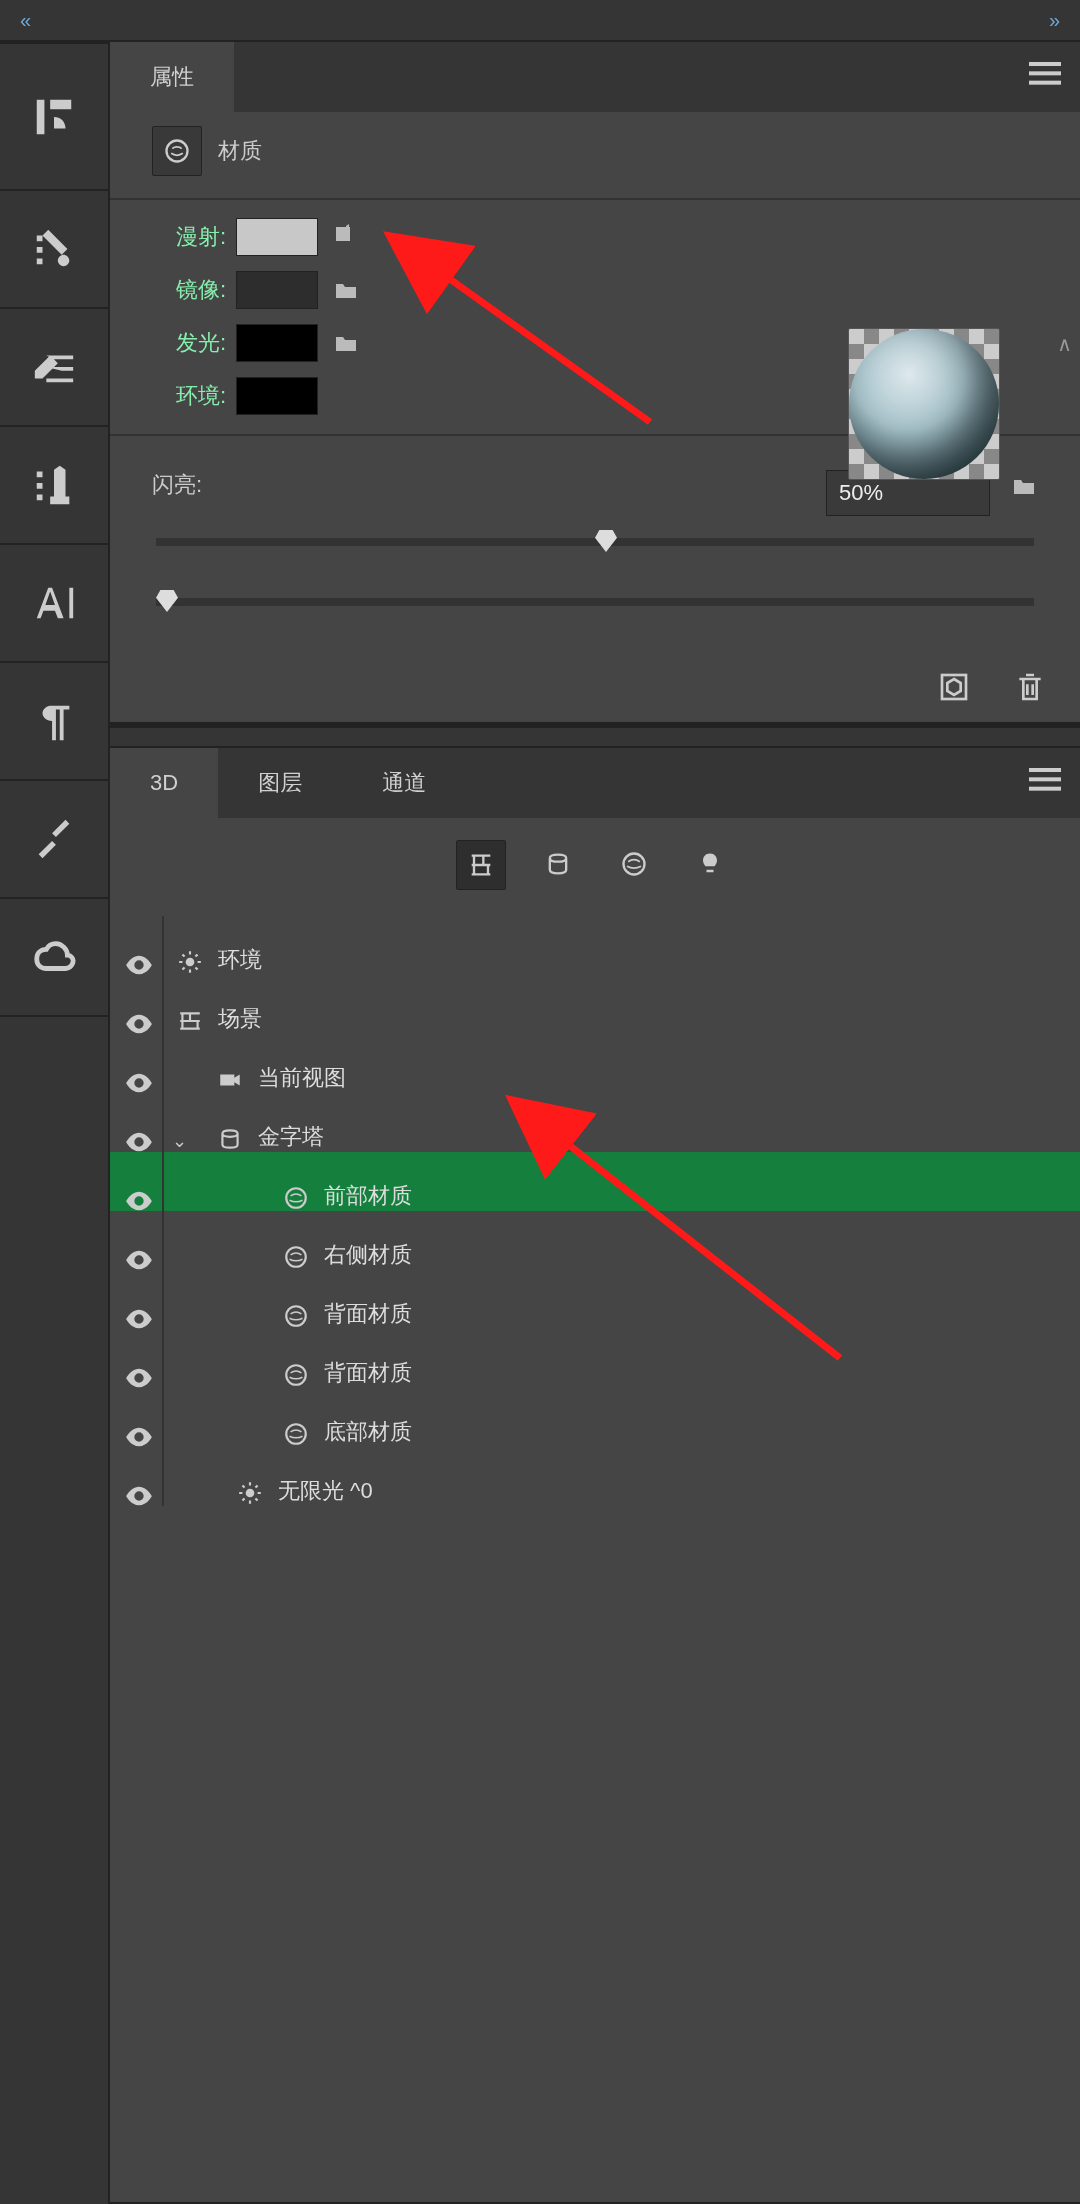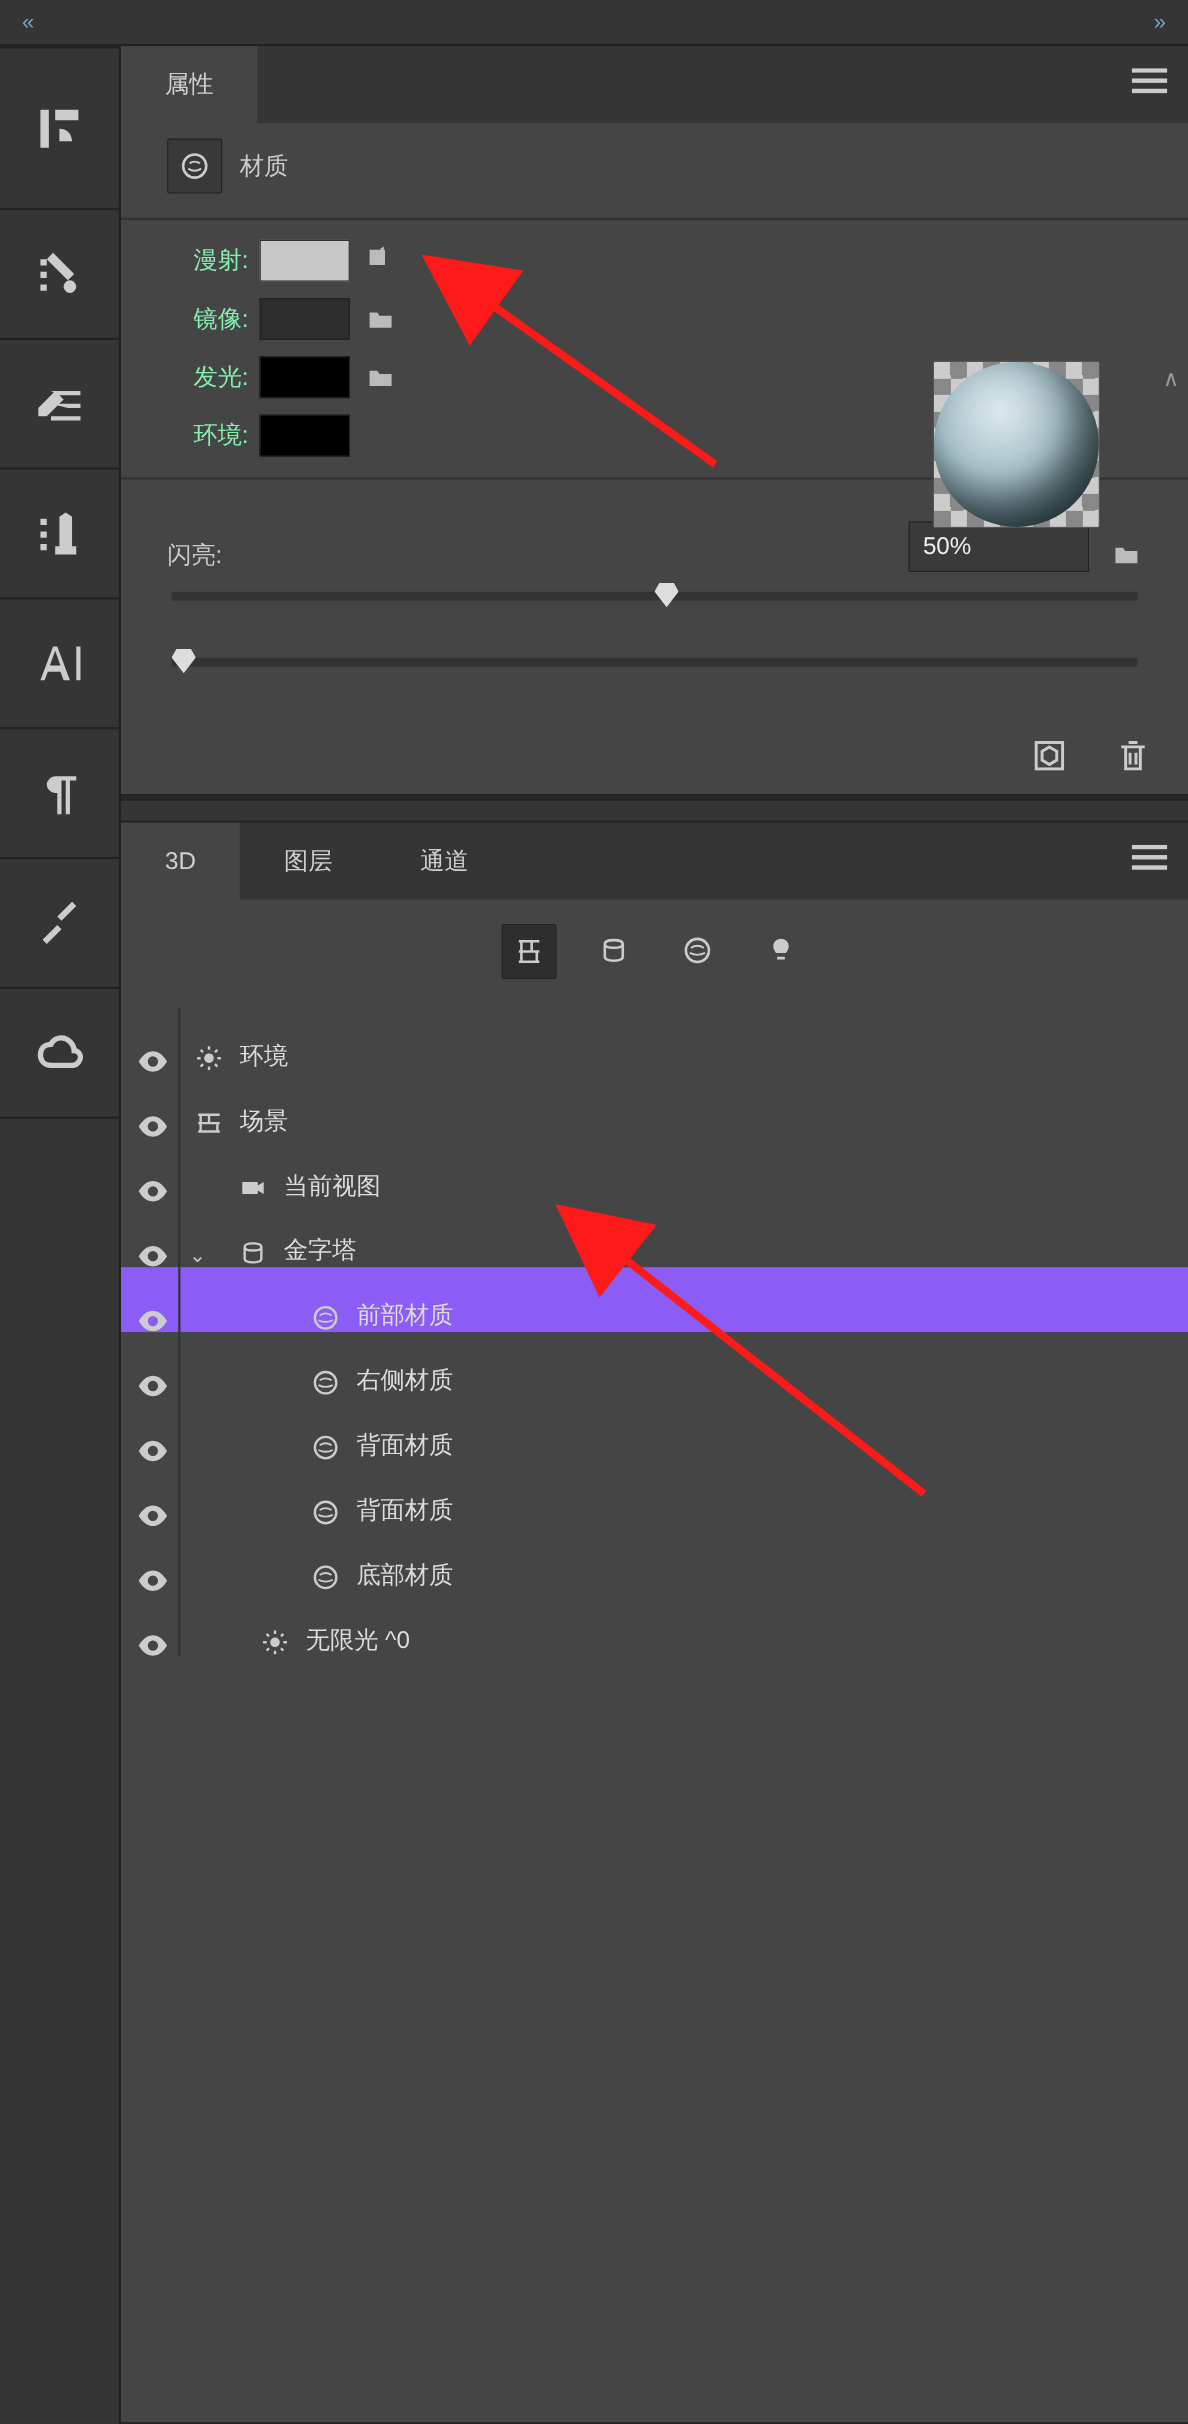--- a/index.html
+++ b/index.html
@@ -29,35 +29,35 @@
 .s-mirr{background:#2d2d2d}
 .s-emit{background:#000}
 .s-env{background:#000}
 .fold{width:28px;height:32px;margin-left:14px;cursor:pointer;display:flex;align-items:center;justify-content:center}
 .fold svg{width:24px;height:24px;fill:#bbb}
 .texbtn{width:28px;height:28px;margin-left:14px;cursor:pointer}
 .texbtn svg{width:24px;height:24px;fill:#bbb}
 .preview{position:absolute;width:150px;height:150px;right:80px;top:216px;background:repeating-conic-gradient(#888 0 25%,#ccc 0 50%) 0 0/30px 30px;border:1px solid #555;border-radius:2px;overflow:hidden}
 .sphere{width:150px;height:150px;border-radius:50%;background:radial-gradient(circle at 40% 30%,#dde8ec 0%,#a8c4cc 40%,#4a6a72 80%,#1a2a2e 100%);box-shadow:inset -20px -20px 40px rgba(0,0,0,.5)}
 .sliderrow{padding:14px 0}
-.slhdr{display:flex;align-items:flex-end;height:50px}
+.slhdr{display:flex;align-items:flex-start;height:50px}
 .slhdr .lbl{width:100px;color:#ccc}
 .valbox{margin-left:auto;width:138px;height:44px;background:#3a3a3a;border:1px solid #222;display:flex;align-items:center;padding:0 12px;color:#eee}
 .track{position:relative;height:8px;background:#333;margin:18px 4px 6px 4px}
 .thumb{position:absolute;top:-8px;width:22px;height:22px;background:#ddd;clip-path:polygon(50% 100%,0 35%,20% 0,80% 0,100% 35%)}
 .panelftr{height:70px;display:flex;align-items:center;justify-content:flex-end;gap:36px;padding-right:30px;background:#454545;border-bottom:2px solid #222}
 .ftricn{width:40px;height:40px;display:flex;align-items:center;justify-content:center;cursor:pointer}
 .ftricn svg{width:32px;height:32px;fill:none;stroke:#ccc;stroke-width:2}
 .filterbar{display:flex;gap:28px;justify-content:center;padding:22px 0;background:#454545}
 .fbtn{width:48px;height:48px;display:flex;align-items:center;justify-content:center;cursor:pointer;border-radius:2px}
 .fbtn.active{background:#2e2e2e;border:1px solid #222}
 .fbtn svg{width:28px;height:28px;fill:#ccc}
 .tree{background:#454545;padding:4px 0 40px 0}
 .trow{display:flex;align-items:flex-end;height:59px;cursor:pointer;padding-left:6px}
-.trow.sel{background:#8b5cf6}
+.trow.sel{background:#15803d}
 .eye{width:46px;display:flex;justify-content:center}
 .eye svg{width:28px;height:20px;fill:#ccc}
 .vbar{width:2px;height:59px;background:#333;margin-right:8px}
 .ind{display:inline-block}
 .ticon{width:36px;display:flex;justify-content:center;margin-right:10px}
 .ticon svg{width:26px;height:26px;fill:#ccc}
 .tlabel{color:#ddd}
 .exptri{width:22px;font-size:18px;color:#ccc;cursor:pointer}
 .sectionwrap{position:relative;margin-bottom:6px}
 .rightscroll{position:absolute;right:8px;top:220px;font-size:20px;color:#999}

